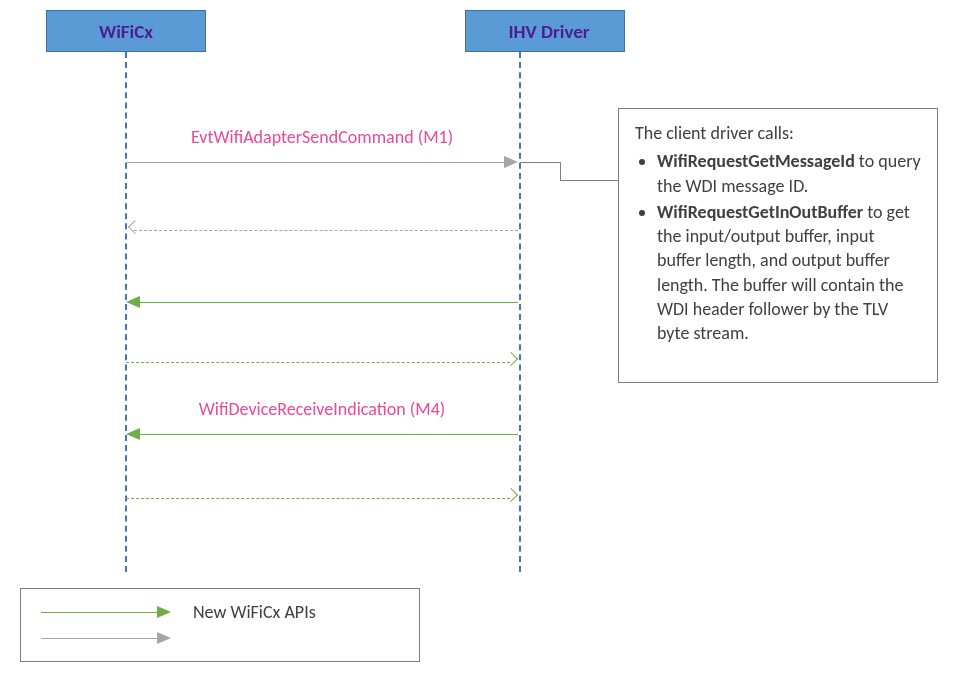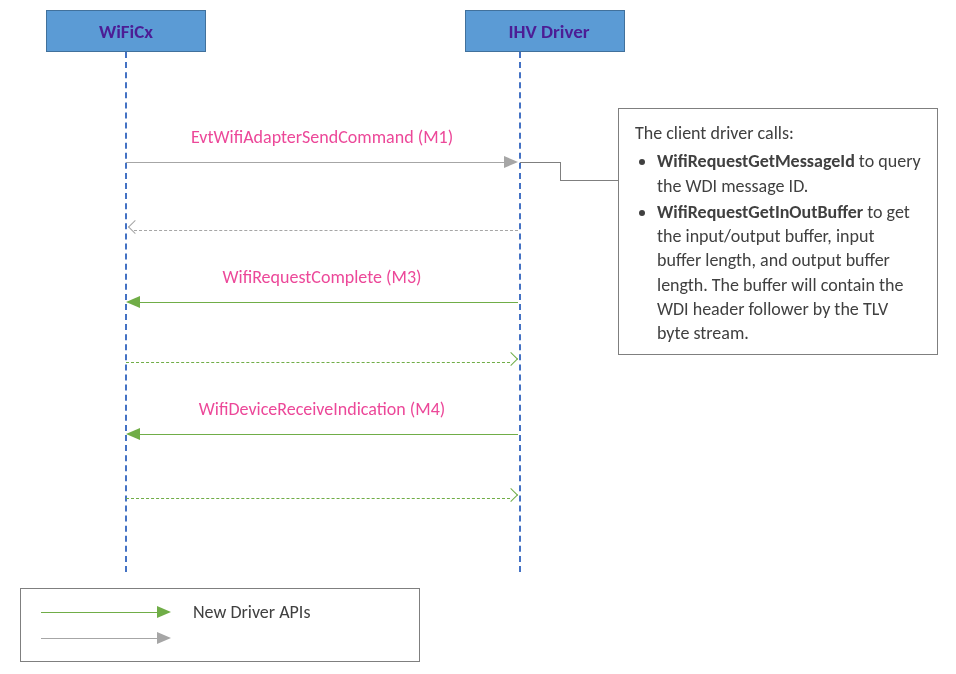--- a/index.html
+++ b/index.html
@@ -72,21 +72,21 @@
     width: 10px;
     height: 10px;
     transform: rotate(45deg);
   }
   .open-left-gray  { border-left: 1.5px solid #a6a6a6; border-bottom: 1.5px solid #a6a6a6; }
   .open-right-green{ border-right: 1.5px solid #70ad47; border-top: 1.5px solid #70ad47; }
   .note-box {
     position: absolute;
     border: 1px solid #7f7f7f;
     background: #fff;
-    padding: 12px 16px 0 16px;
+    padding: 12px 16px 28px 16px;
     width: 320px;
     line-height: 1.35;
     font-size: 18px;
   }
   .note-box ul { margin: 4px 0 8px 0; padding-left: 22px; }
   .note-box li { margin-bottom: 2px; }
   .note-connector {
     position: absolute;
     border-top: 1px solid #7f7f7f;
   }
@@ -146,21 +146,20 @@
   <div class="line solid-gray" style="left:0; width:378px;"></div>
   <div class="head head-right-gray" style="left:378px;"></div>
 </div>
 
 <div class="arrow-row" style="left:126px; width:392px; top:218px;">
   <div class="line dash-gray" style="left:8px; width:384px;"></div>
   <div class="open-head open-left-gray" style="left:4px;"></div>
 </div>
 
 <div class="arrow-row" style="left:126px; width:392px; top:290px;">
-  <div class="arrow-label">WifiRequestComplete (M3)</div>
   <div class="line solid-green" style="left:14px; width:378px;"></div>
   <div class="head head-left-green" style="left:0;"></div>
 </div>
 
 <div class="arrow-row" style="left:126px; width:392px; top:350px;">
   <div class="line dash-green" style="left:0; width:384px;"></div>
   <div class="open-head open-right-green" style="left:380px;"></div>
 </div>
 
 <div class="arrow-row" style="left:126px; width:392px; top:422px;">
@@ -189,21 +188,21 @@
     </li>
   </ul>
 </div>
 
 <div class="legend" style="left:20px; top:588px; width:400px;">
   <div class="legend-row">
     <div class="legend-arrow-wrap">
       <div class="legend-line solid-green"></div>
       <div class="legend-head" style="border-left:14px solid #70ad47;"></div>
     </div>
-    <span>New Driver APIs</span>
+    <span>New WiFiCx APIs</span>
   </div>
   <div class="legend-row">
     <div class="legend-arrow-wrap">
       <div class="legend-line solid-gray"></div>
       <div class="legend-head" style="border-left:14px solid #a6a6a6;"></div>
     </div>
   </div>
 </div>
 
 </body></html>

